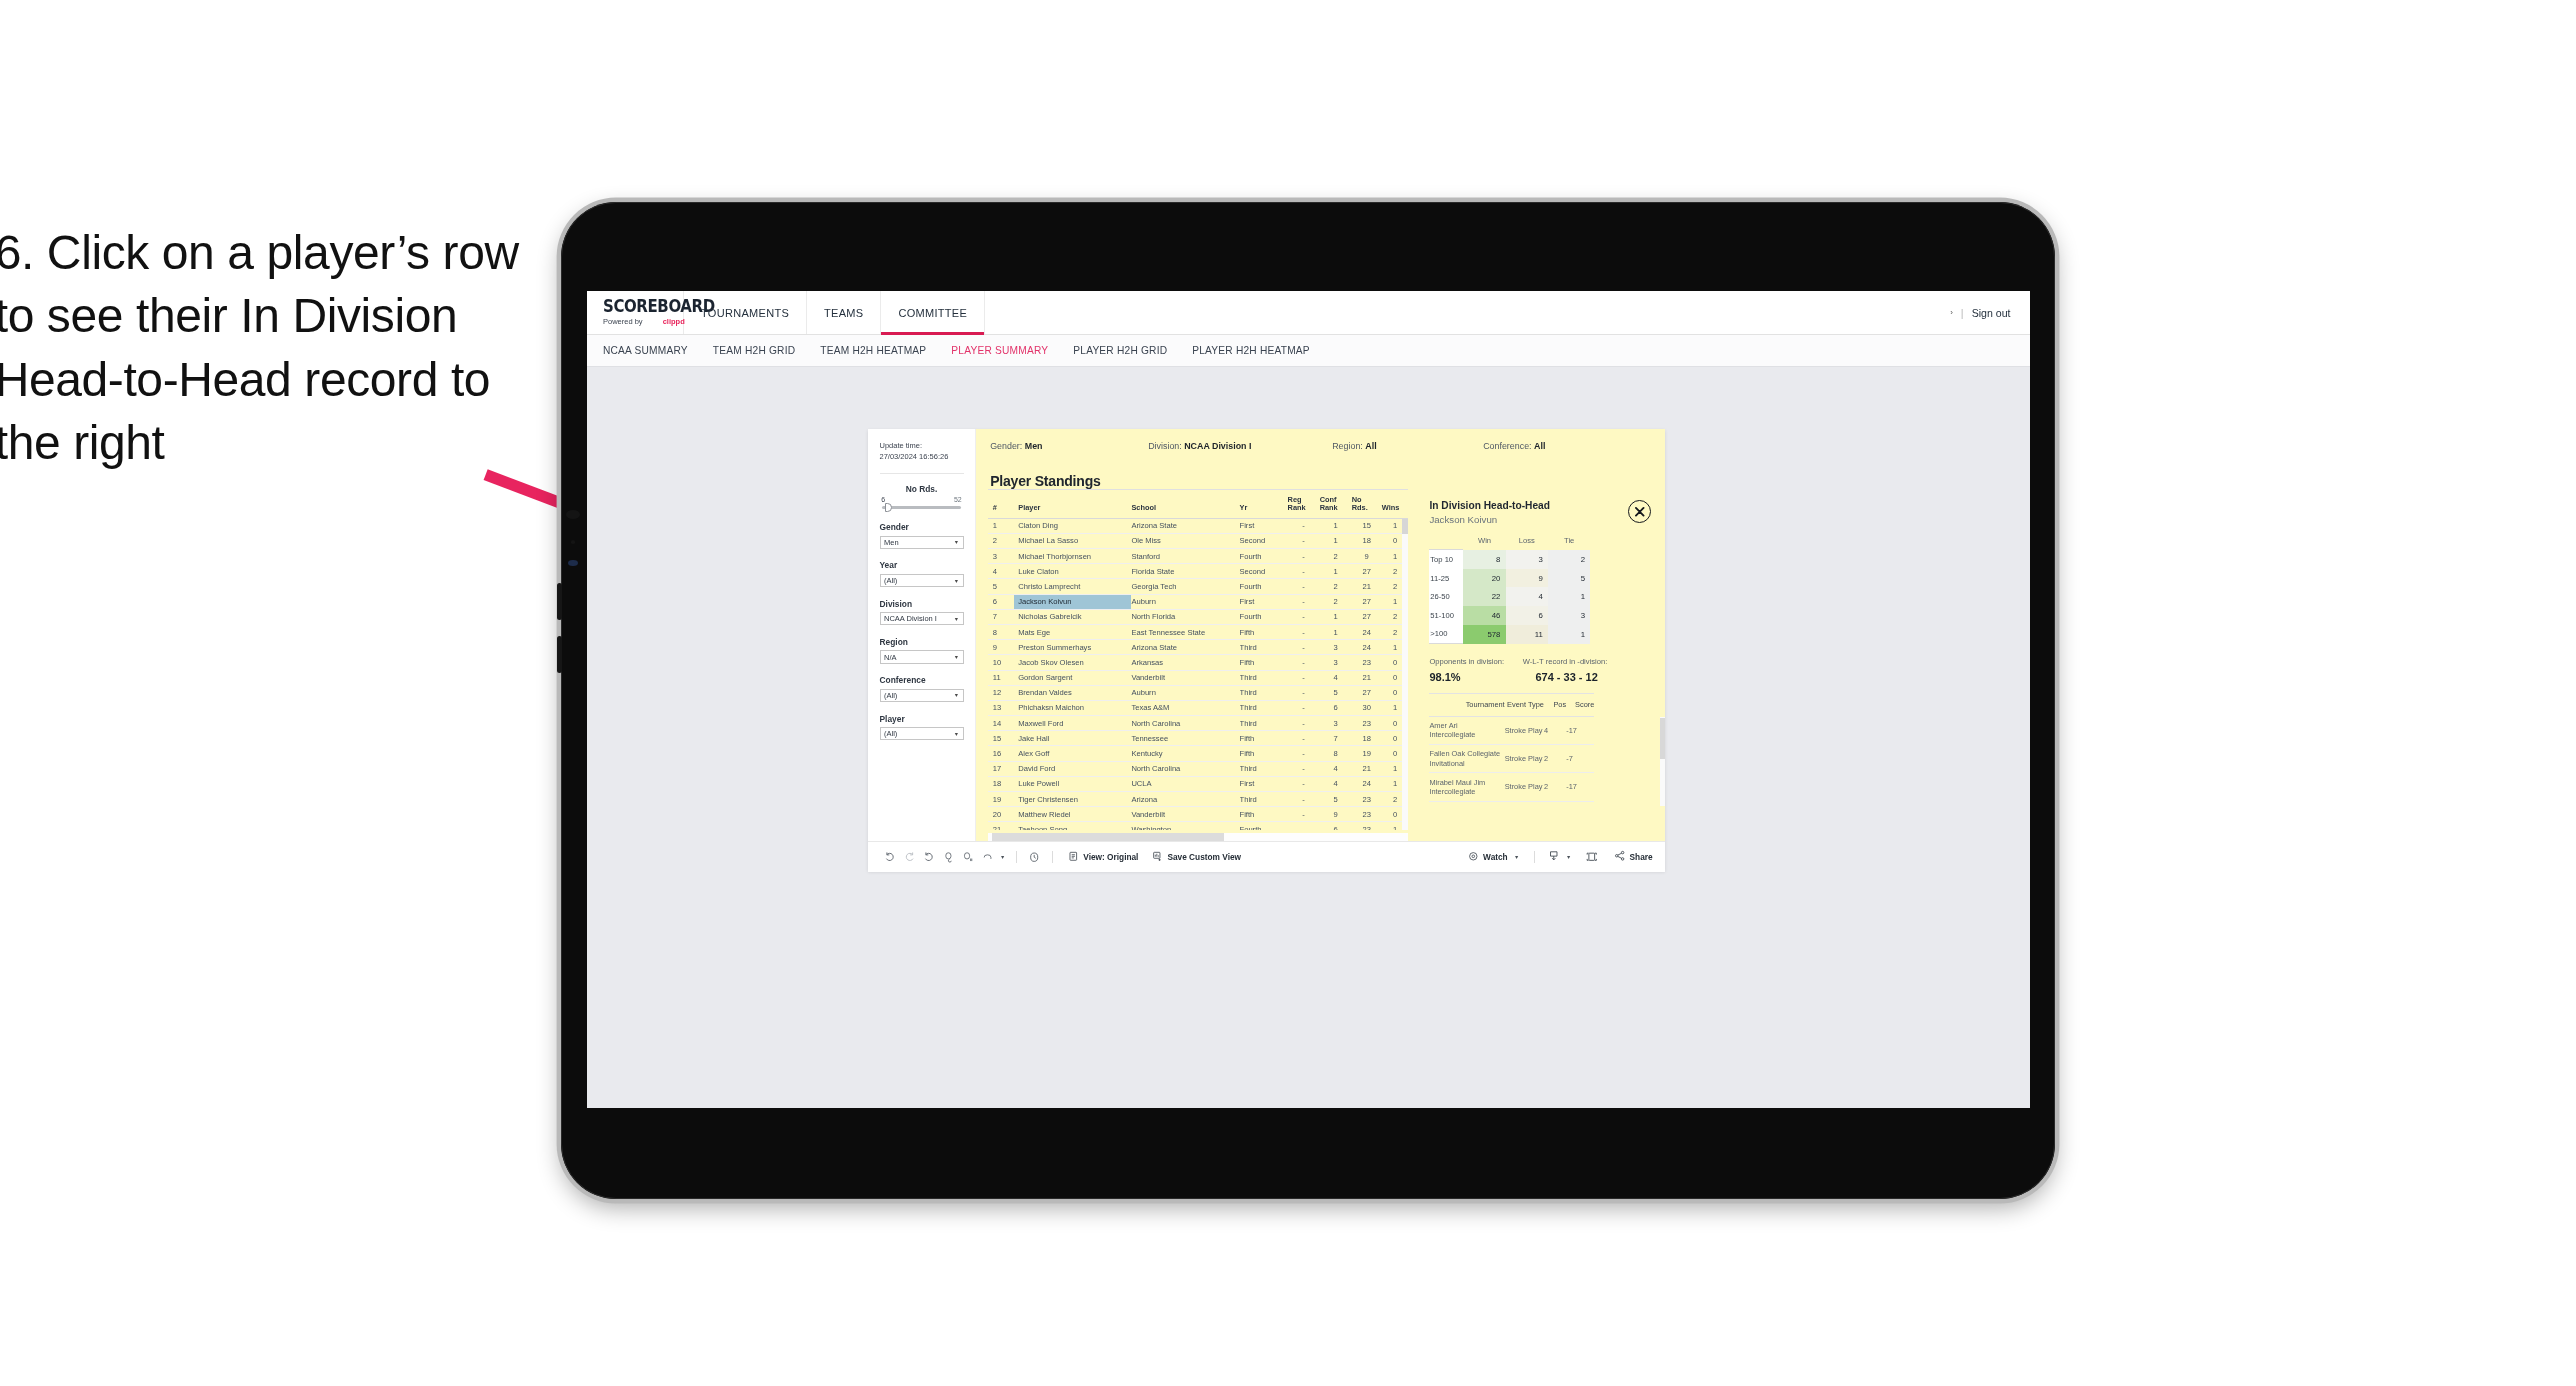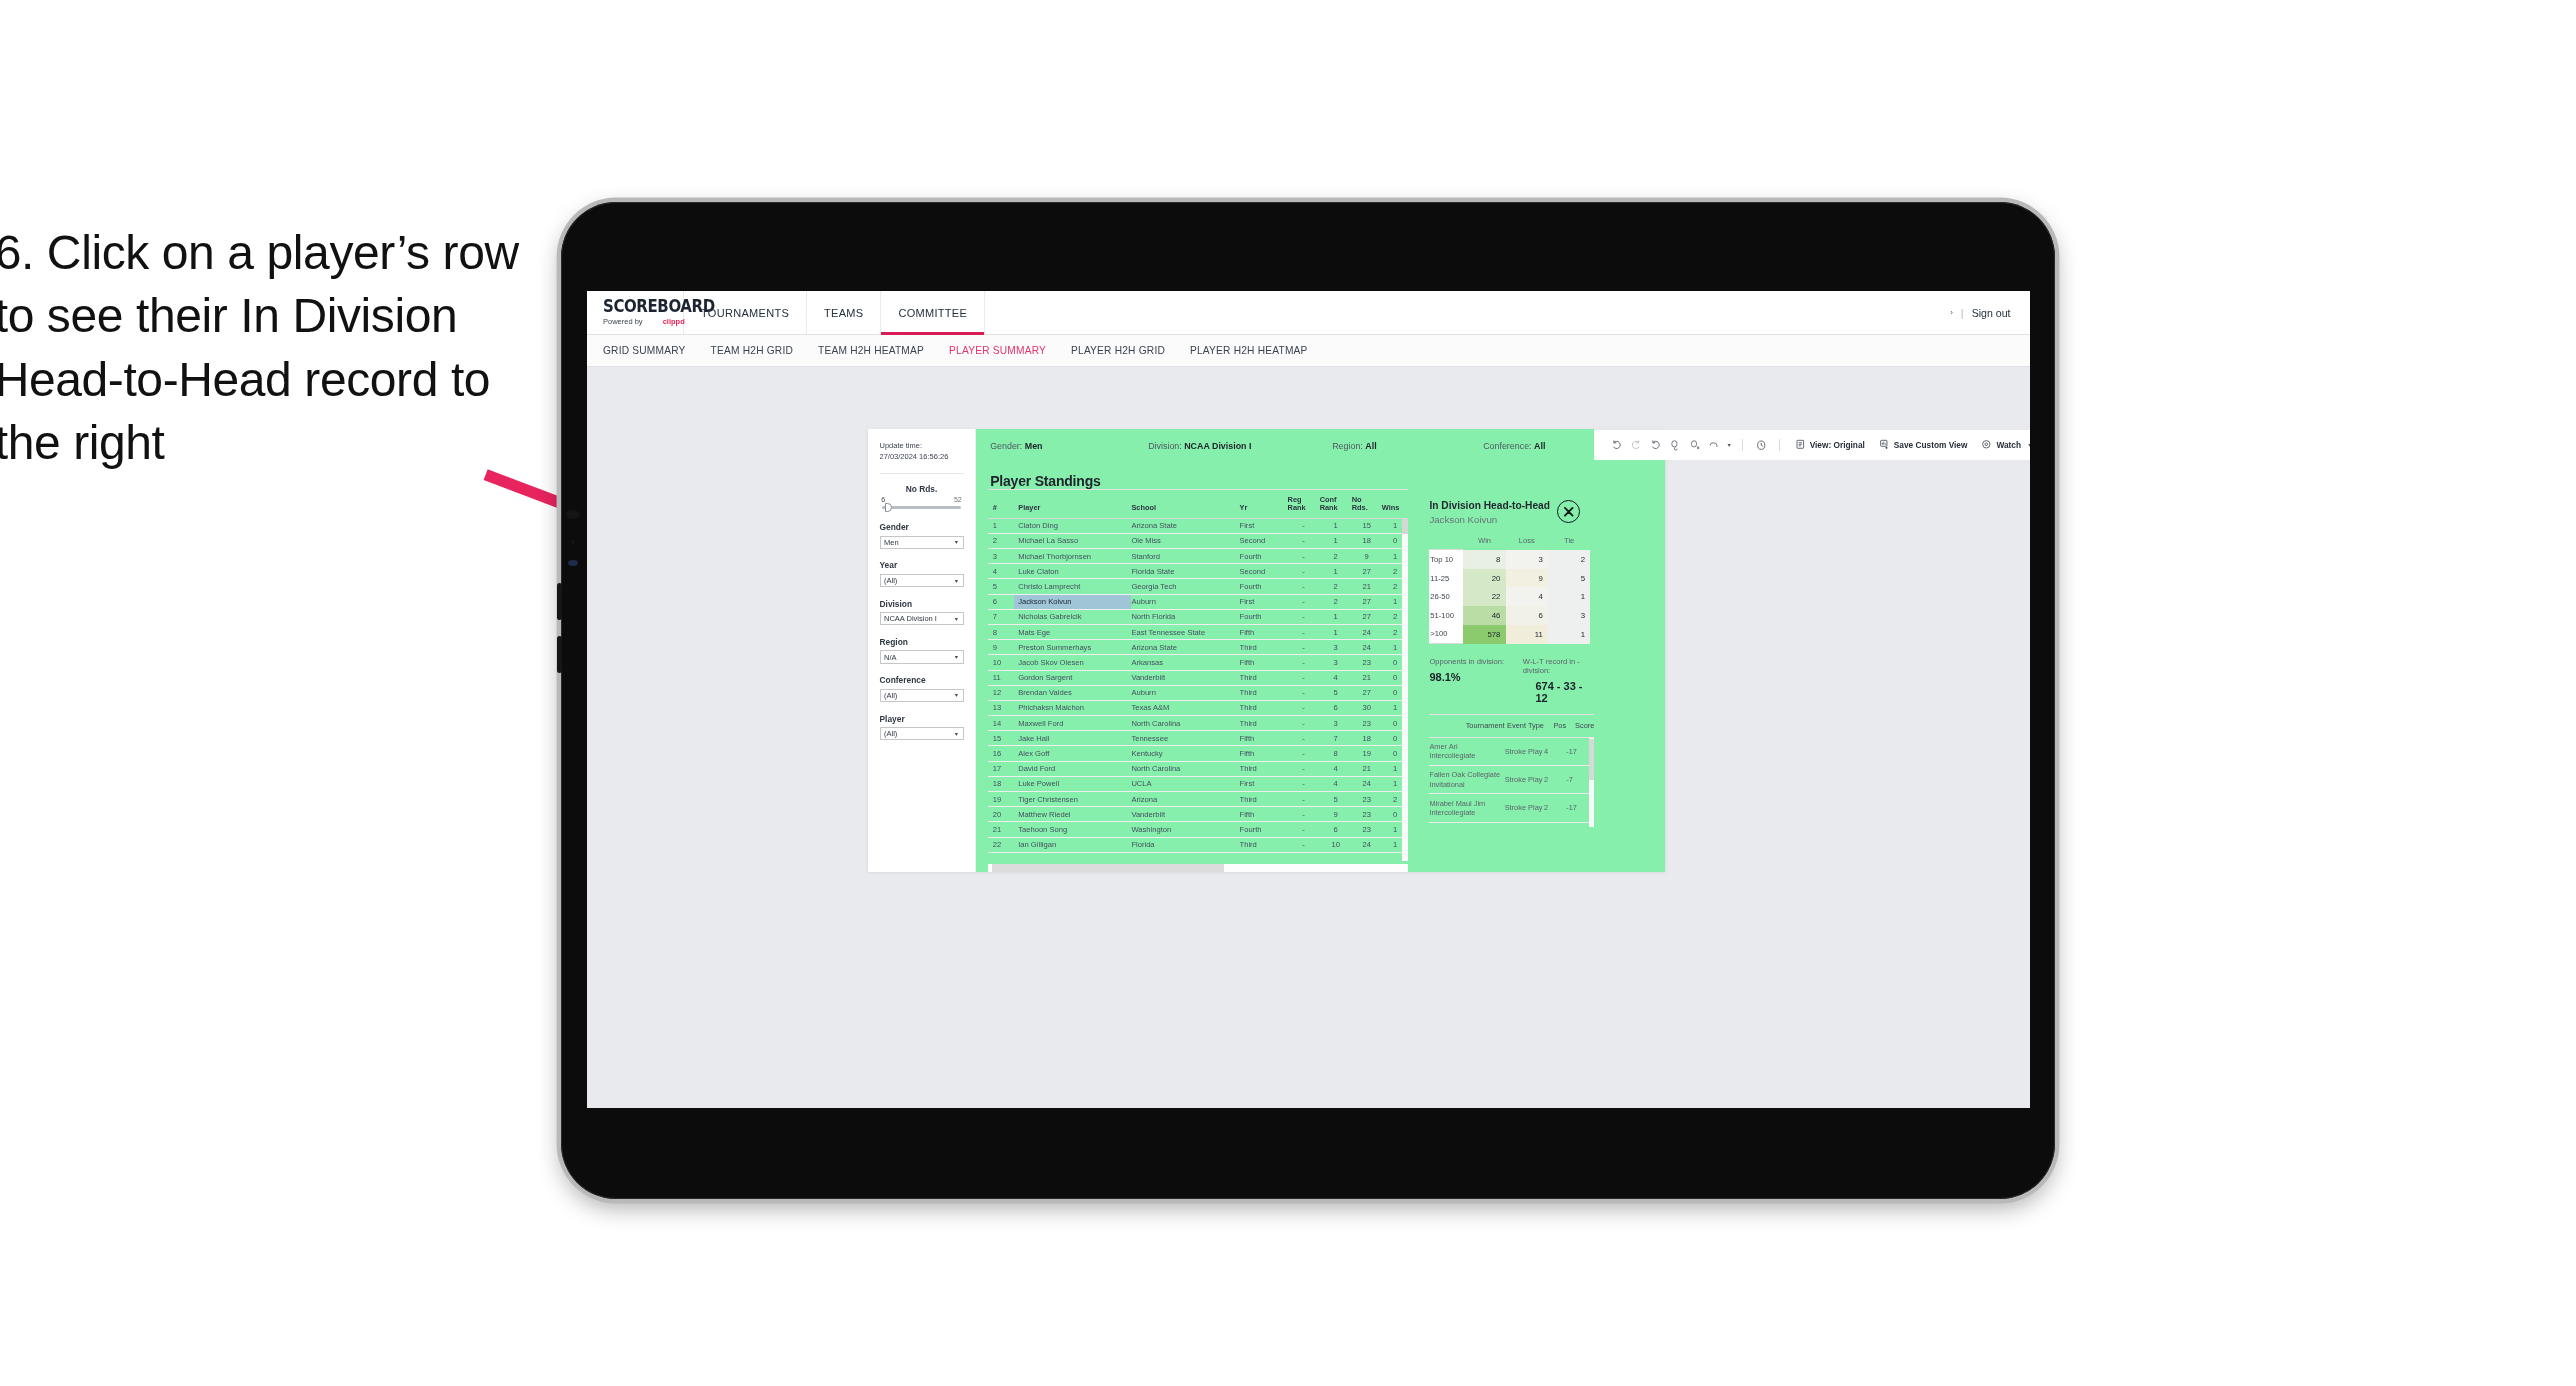--- a/index.html
+++ b/index.html
@@ -148,23 +148,23 @@
     cursor:pointer;
     white-space:nowrap;
   }
   .subnav-item.active{color:#e2336a;}
 
   
   #viz-outer{
     position:absolute;
     left:281px; top:138px;
     width:797px; height:443px;
-    background:#86efac;
+    background:#fef9c3;
     box-shadow:0 0.9px 3.5px rgba(0,0,0,.10);
-    display:flex;flex-direction:row;
+    display:flex;flex-direction:column;
   }
   #viz-body{flex:1;display:flex;min-height:0;}
 
   
   #filters{
     width:108px;
     padding:12.4px 11.5px 0 11.5px;
     box-sizing:border-box;
     border-right:0.9px solid #eeeeee;
     background:#ffffff;
@@ -406,21 +406,21 @@
       <div class="topnav-item active">COMMITTEE</div>
       <div id="topnav-spacer"></div>
       <div id="signout-wrap">
         <span id="signout-chev">›</span>
         <span id="signout-sep">|</span>
         <span id="signout-link">Sign out</span>
       </div>
     </div>
 
     <div id="subnav">
-      <div class="subnav-item">GRID SUMMARY</div>
+      <div class="subnav-item">NCAA SUMMARY</div>
       <div class="subnav-item">TEAM H2H GRID</div>
       <div class="subnav-item">TEAM H2H HEATMAP</div>
       <div class="subnav-item active">PLAYER SUMMARY</div>
       <div class="subnav-item">PLAYER H2H GRID</div>
       <div class="subnav-item">PLAYER H2H HEATMAP</div>
     </div>
 
     <div id="viz-outer">
       <div id="viz-body">
 

